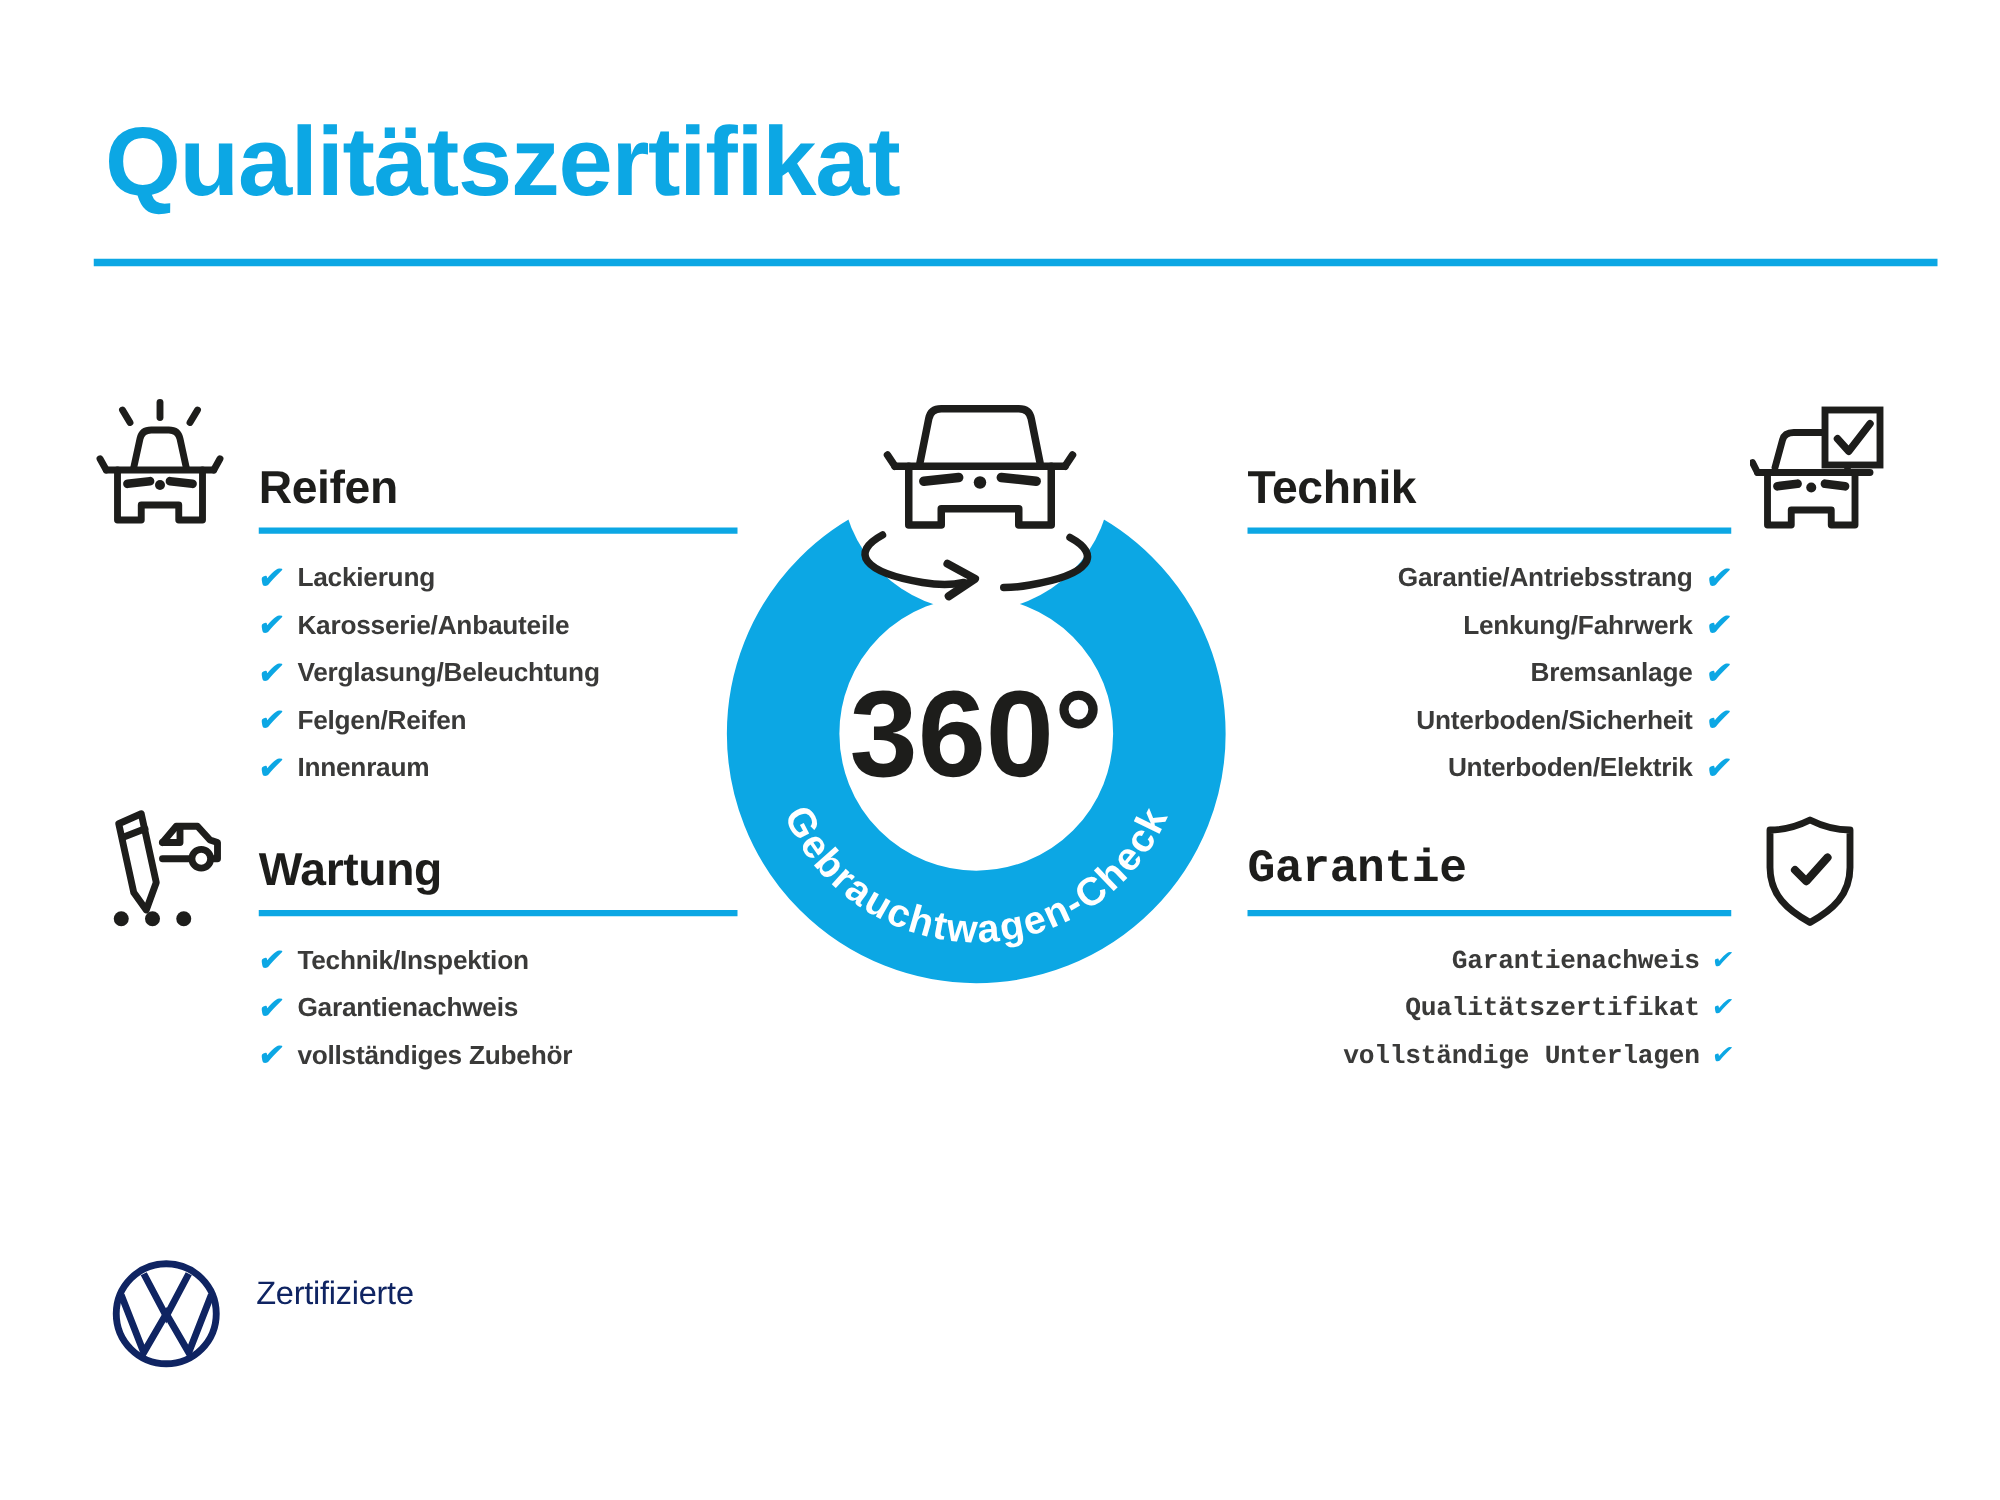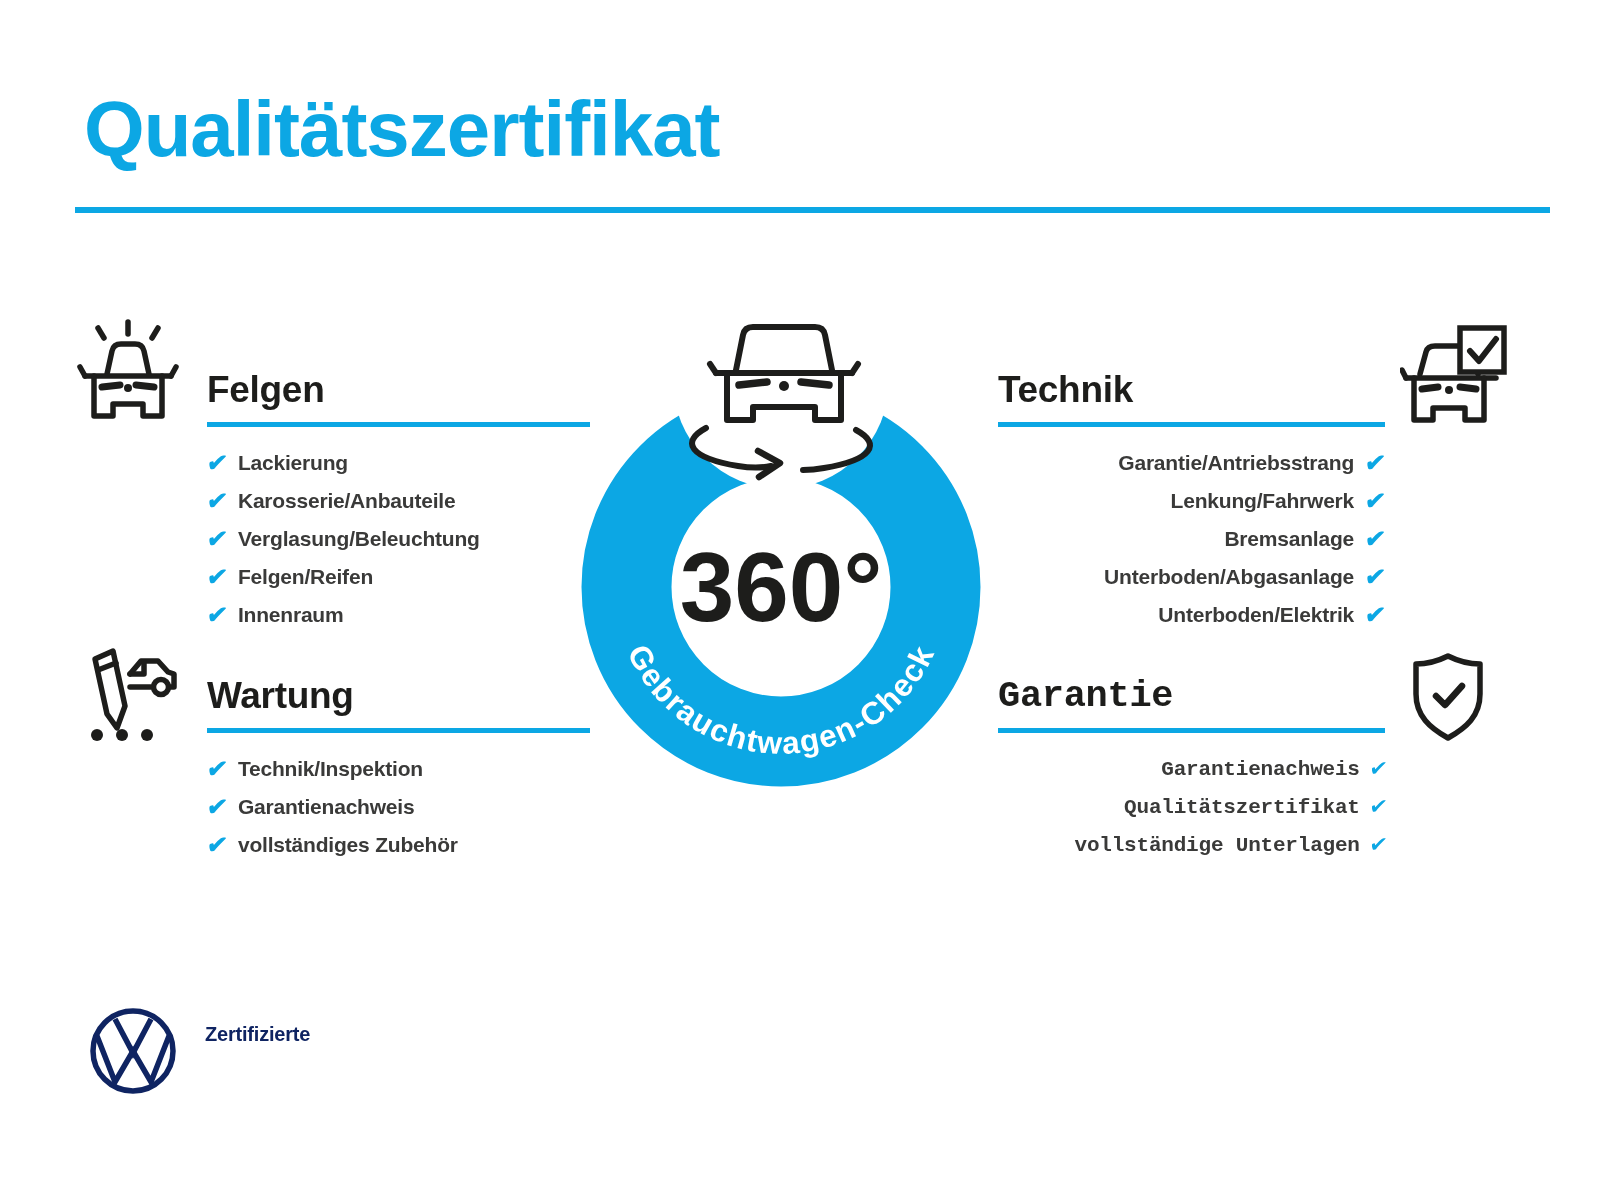--- a/index.html
+++ b/index.html
@@ -31,31 +31,31 @@
   
   .icon-spot { position:absolute; }
   #optik-icon    { left:76px;   top:316px; }
   #wartung-icon  { left:82px;   top:640px; }
   #technik-icon  { left:1400px; top:324px; }
   #garantie-icon { left:1408px; top:650px; }
   #badge-svg     { left:572px;  top:296px; }
 
   
   #vw-logo { left:88px; top:1006px; }
-  #footer-brand { left:205px; top:1016px; font-size:20px; font-weight:bold;
+  #footer-brand { left:205px; top:1016px; font-size:26px; font-weight:normal;
                   color:#0f2462; line-height:37px; letter-spacing:-0.2px; }
 </style>
 </head>
 <body>
 
 <div class="abs" id="page-title">Qualitätszertifikat</div>
 <div class="abs" id="title-rule"></div>
 
 <div class="section" id="section-optik">
-  <div class="sec-title">Felgen</div>
+  <div class="sec-title">Reifen</div>
   <div class="sec-rule"></div>
   <div class="sec-list">
       <div class="check-item">
         <span class="check">✔</span>
         <span class="check-label">Lackierung</span>
       </div>
       <div class="check-item">
         <span class="check">✔</span>
         <span class="check-label">Karosserie/Anbauteile</span>
       </div>
@@ -104,21 +104,21 @@
       <div class="check-item">
         <span class="check">✔</span>
         <span class="check-label">Lenkung/Fahrwerk</span>
       </div>
       <div class="check-item">
         <span class="check">✔</span>
         <span class="check-label">Bremsanlage</span>
       </div>
       <div class="check-item">
         <span class="check">✔</span>
-        <span class="check-label">Unterboden/Abgasanlage</span>
+        <span class="check-label">Unterboden/Sicherheit</span>
       </div>
       <div class="check-item">
         <span class="check">✔</span>
         <span class="check-label">Unterboden/Elektrik</span>
       </div>
     </div>
 </div>
 
 <div class="section right" id="section-garantie">
   <div class="sec-title">Garantie</div>

